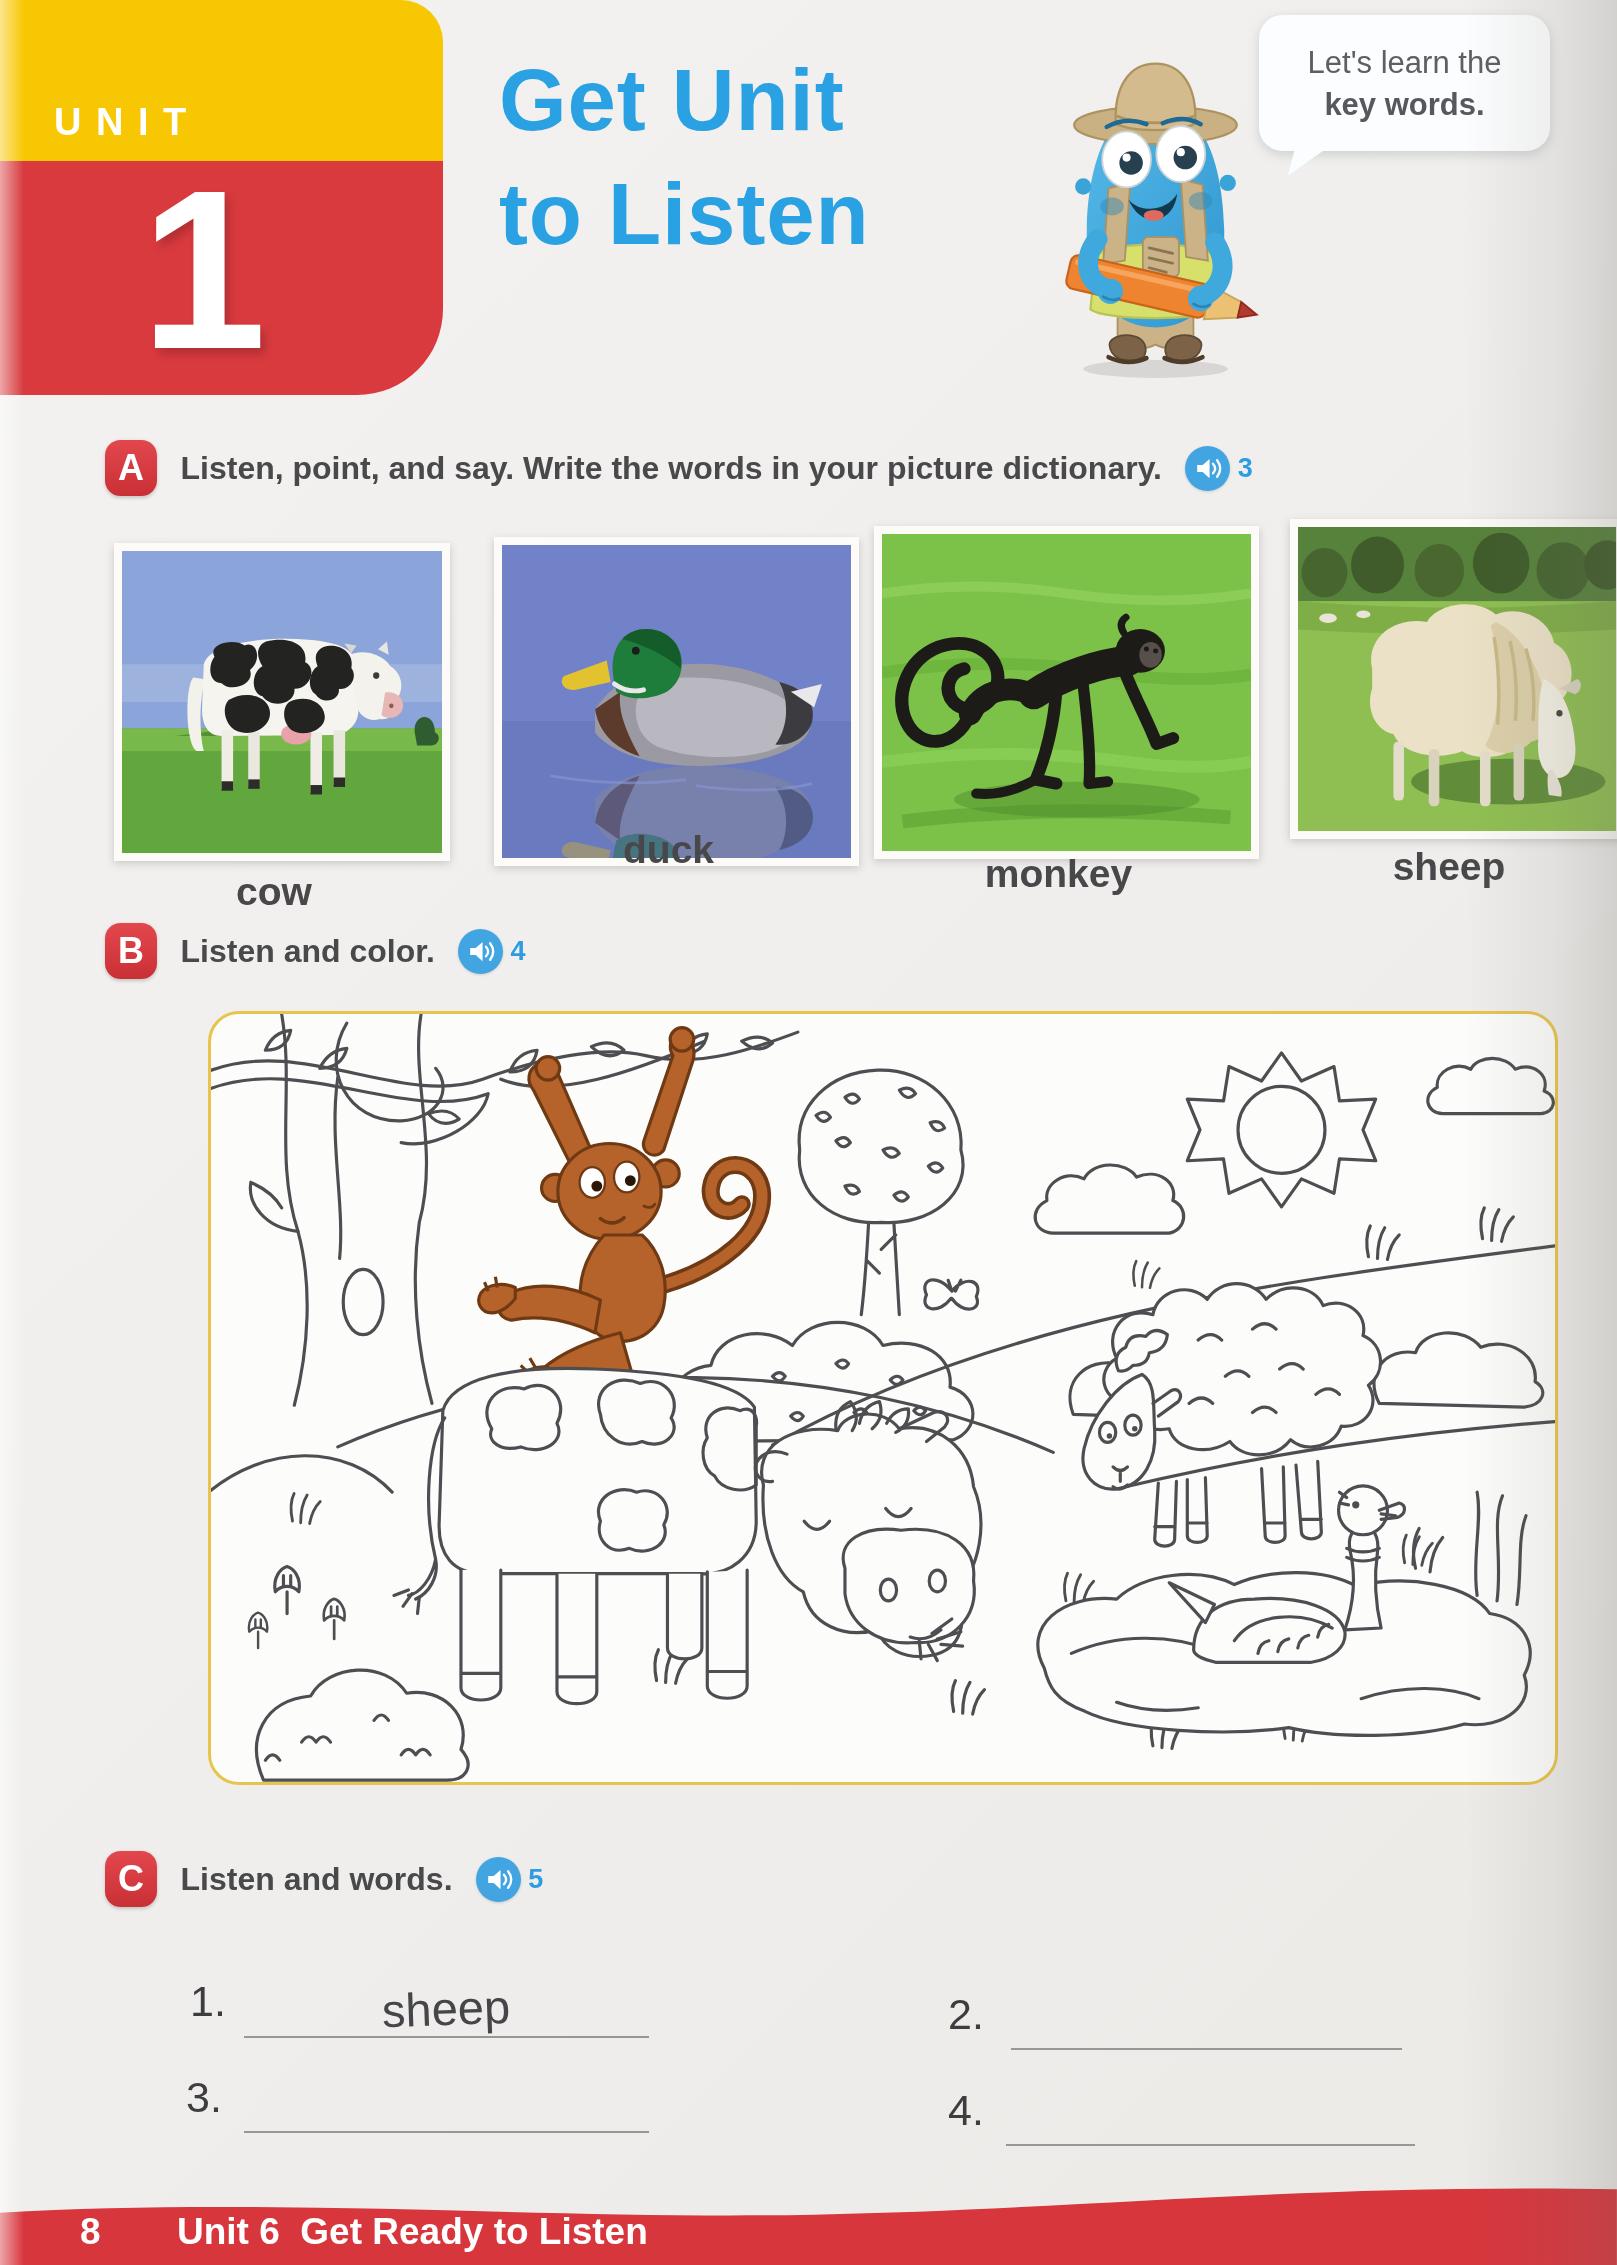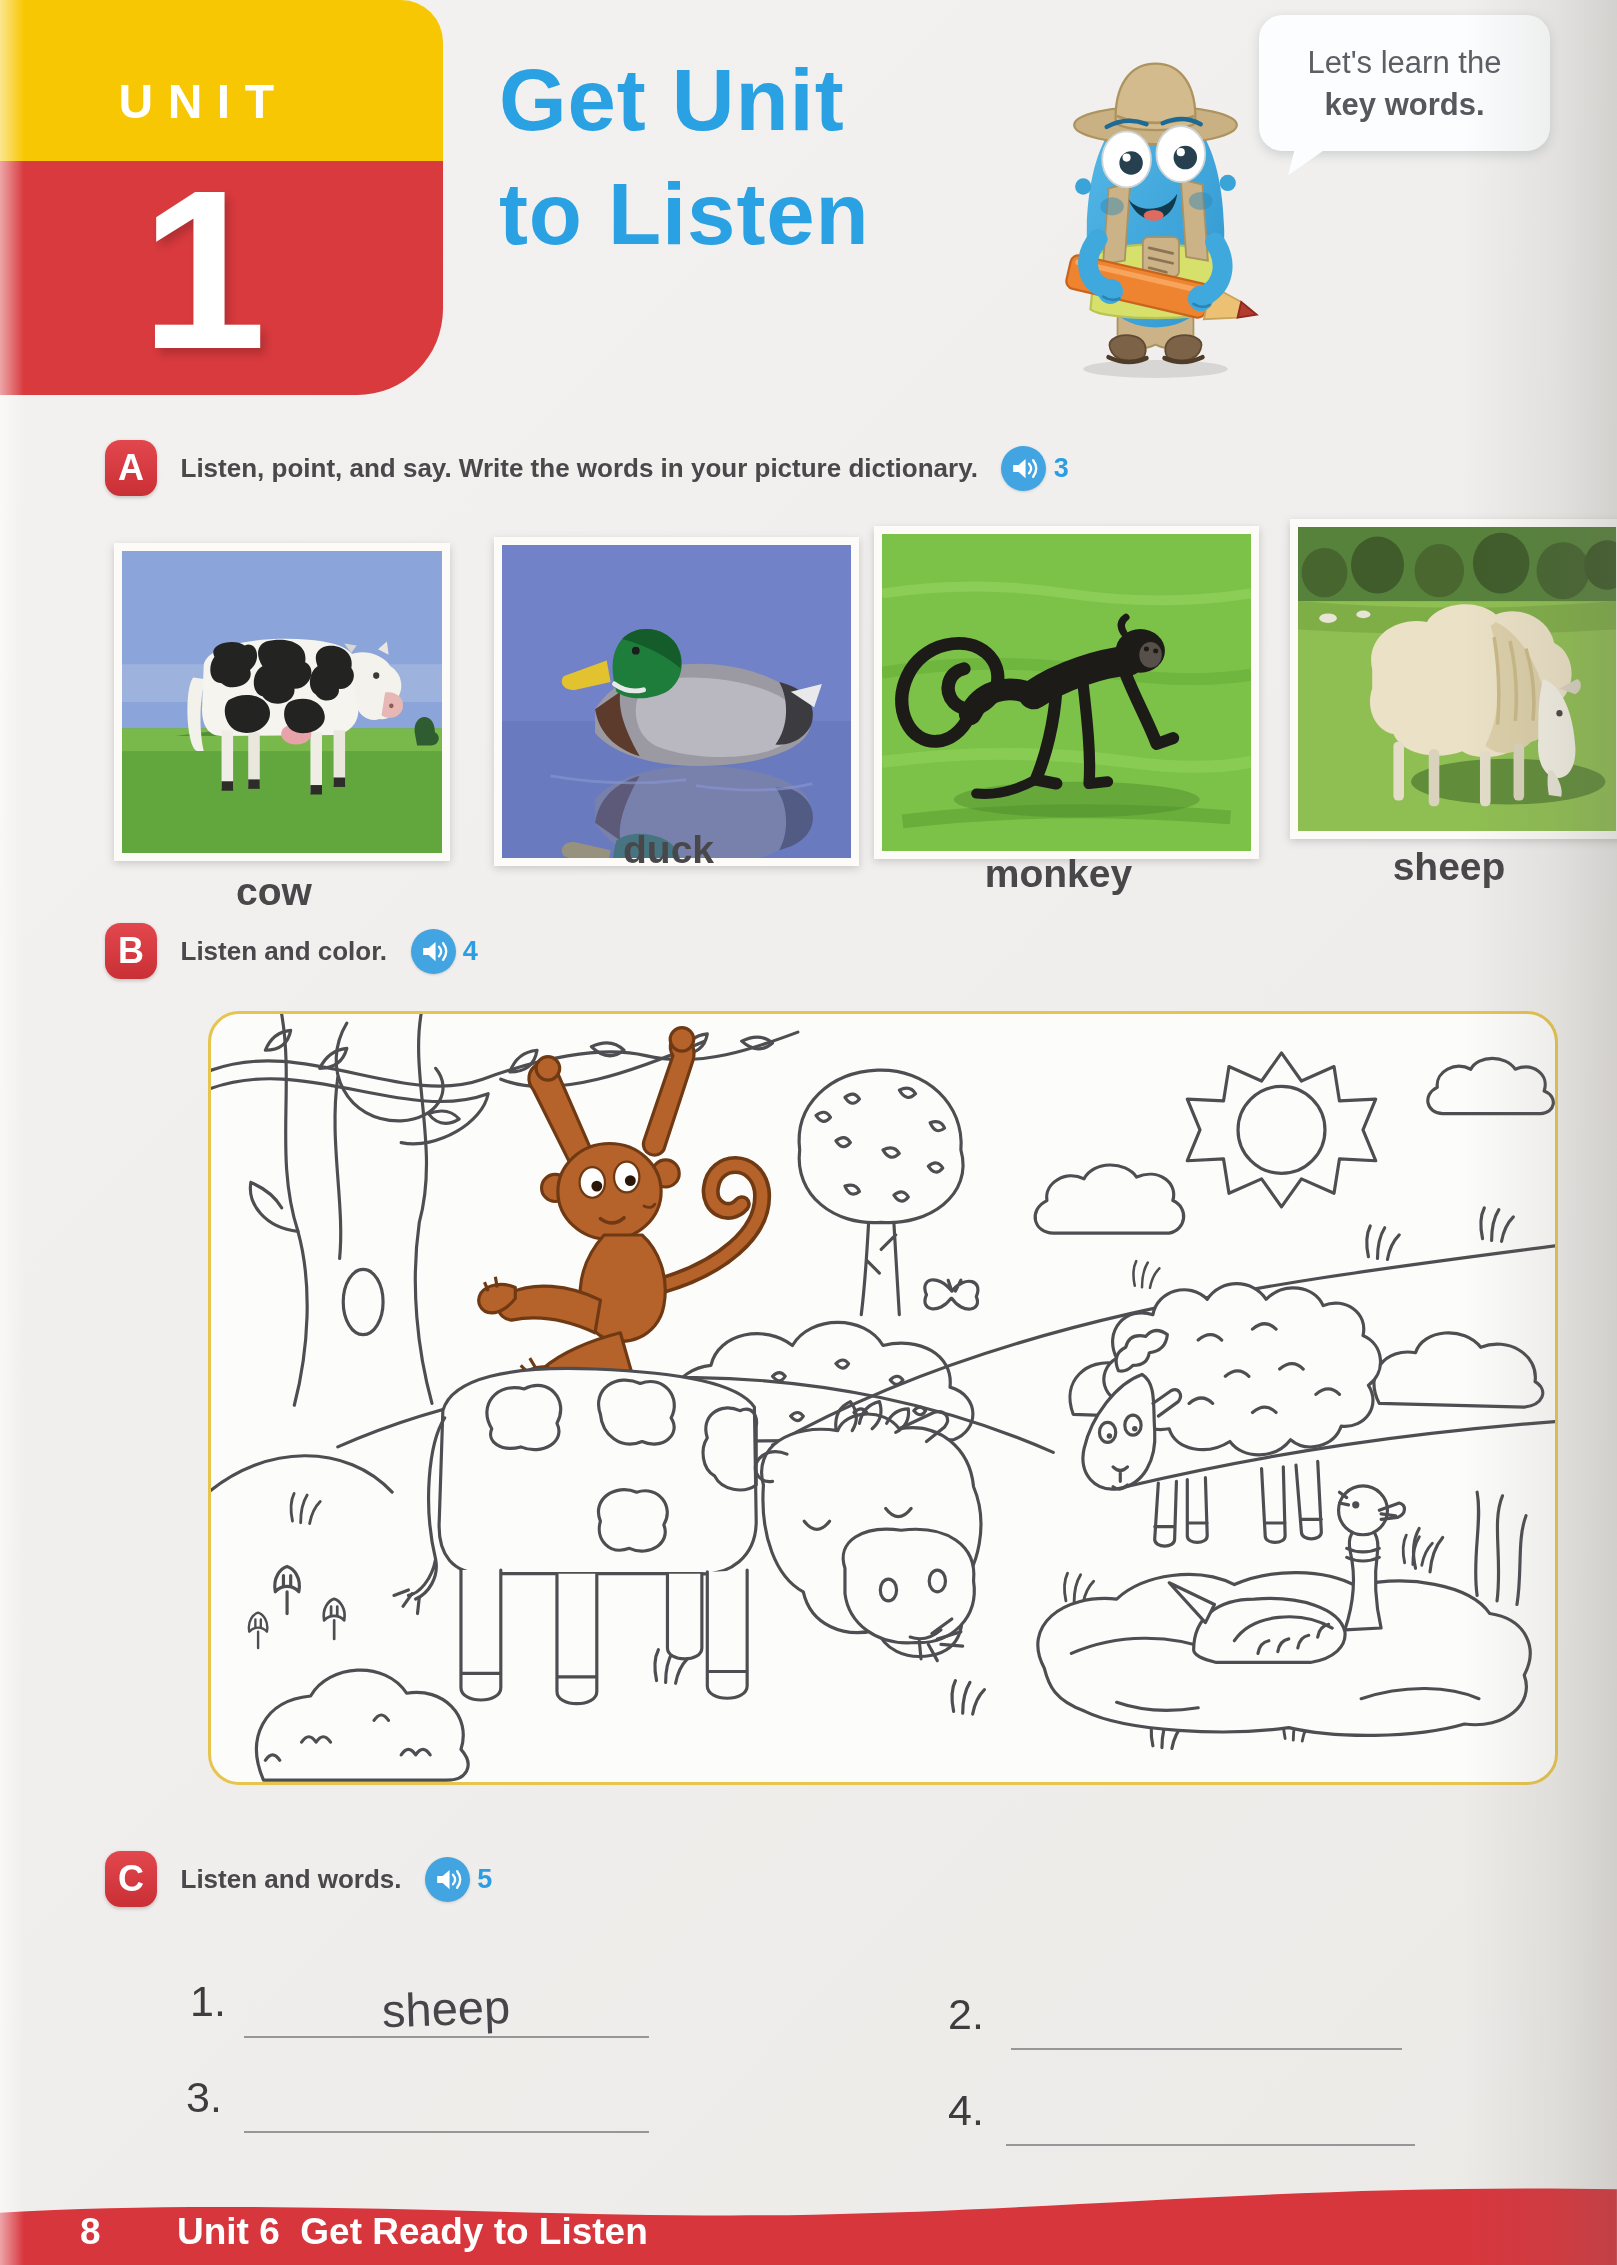--- a/index.html
+++ b/index.html
@@ -15,22 +15,22 @@
     background:linear-gradient(to right,rgba(110,105,100,0) 0%,rgba(110,105,100,.10) 60%,rgba(110,105,100,.22) 100%);pointer-events:none;z-index:50;}
   .shade-left{position:absolute;top:0;left:0;width:23.5px;height:100%;
     background:linear-gradient(to right,rgba(255,255,255,.55),rgba(255,255,255,0));pointer-events:none;z-index:50;}
 
   
   .unit-badge{position:absolute;left:0;top:0;width:443px;height:395px;}
   .unit-badge .yellow{position:absolute;left:0;top:0;width:100%;height:161px;
     background:#f8c704;border-top-right-radius:42px;}
   .unit-badge .red{position:absolute;left:0;top:161px;width:100%;height:234px;
     background:#d83a3e;border-bottom-right-radius:86px;}
-  .unit-label{position:absolute;left:54px;top:74px;width:299px;text-align:center;
-    color:#fff;font-size:48px;font-weight:bold;letter-spacing:14.5px;}
+  .unit-label{position:absolute;left:54px;top:101px;width:299px;text-align:left;
+    color:#fff;font-size:38px;font-weight:bold;letter-spacing:14.5px;}
   .unit-number{position:absolute;left:54px;top:152px;width:299px;text-align:center;
     color:#fff;font-size:226px;font-weight:bold;line-height:235px;
     text-shadow:4.5px 6.3px 9px rgba(0,0,0,.18);}
 
   
   .page-title{position:absolute;left:499px;top:43px;color:#29a1e2;
     font-size:87px;font-weight:bold;line-height:114px;letter-spacing:0.9px;}
 
   
   .speech-bubble{position:absolute;left:1259px;top:14.5px;width:291px;height:136px;
@@ -43,21 +43,21 @@
 
   
   .mascot{position:absolute;left:1020px;top:51px;width:271px;height:333px;}
 
   
   .section-header{position:absolute;display:flex;align-items:center;gap:23.5px;z-index:4;}
   .sec-badge{width:52px;height:56px;border-radius:15.4px;
     background:linear-gradient(180deg,#e2474d,#c93036);
     display:flex;align-items:center;justify-content:center;
     color:#fff;font-size:36px;font-weight:bold;box-shadow:0 1.8px 3.6px rgba(0,0,0,.18);flex:0 0 auto;}
-  .sec-text{font-size:26px;font-weight:bold;color:#49494c;white-space:nowrap;}
+  .sec-text{font-size:32px;font-weight:bold;color:#49494c;white-space:nowrap;}
   .audio{display:flex;align-items:center;gap:7.2px;}
   .audio-circle{width:45px;height:45px;border-radius:50%;background:#42a5e2;
     display:flex;align-items:center;justify-content:center;box-shadow:0 0.9px 2.7px rgba(0,0,0,.15);}
   .audio-circle svg{width:33px;height:33px;}
   .audio-num{color:#2d9de2;font-size:27px;font-weight:bold;}
 
   
   .photo-card{position:absolute;background:#fcfbf8;padding:8.1px;
     box-shadow:0 2.7px 8.1px rgba(90,90,90,.28);}
   .photo-card svg{display:block;width:100%;height:100%;}

